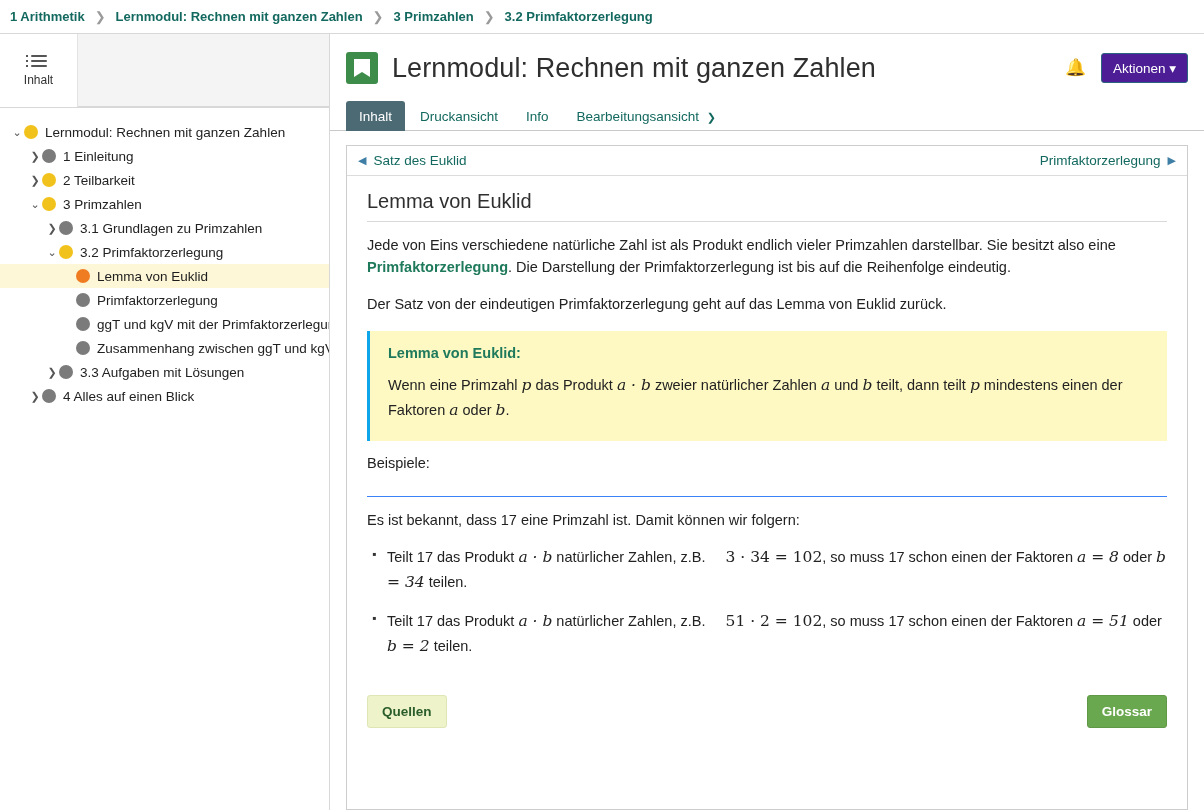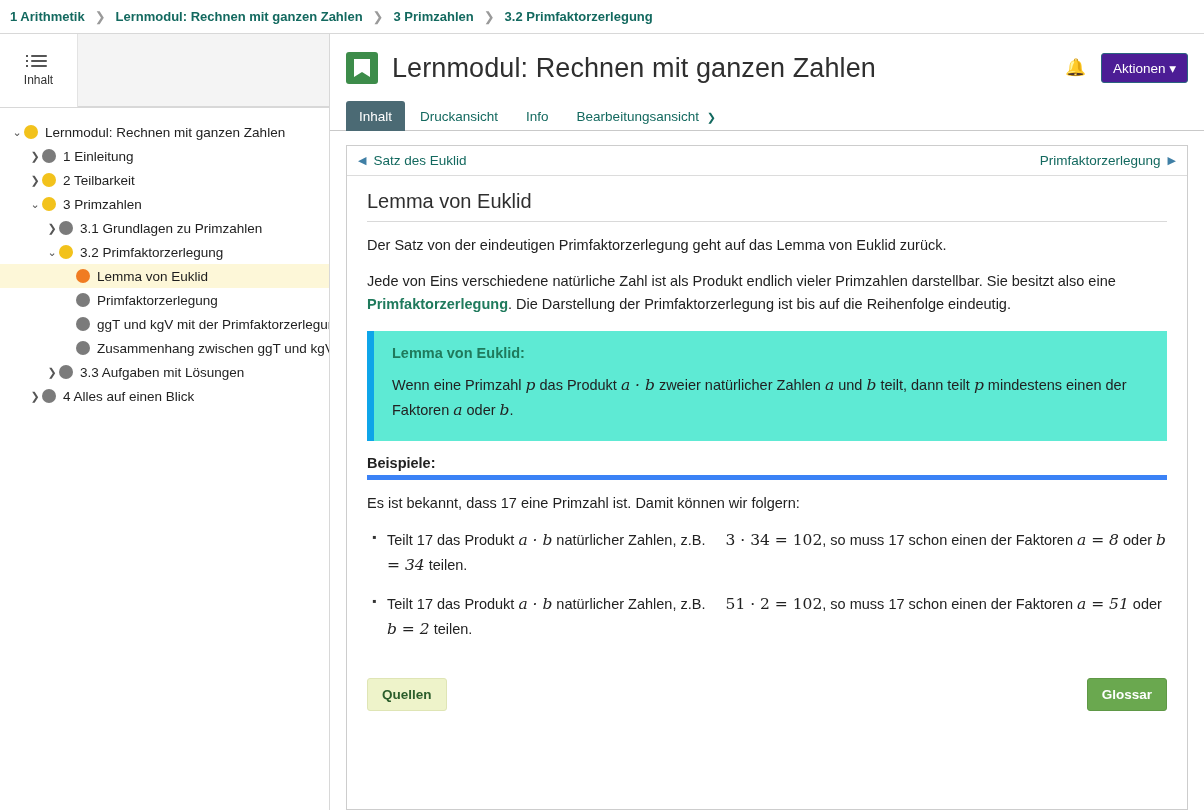--- a/index.html
+++ b/index.html
@@ -184,33 +184,33 @@
     font-weight: normal;
     color: #2f2f2f;
     margin: 0 0 12px 0;
     padding-bottom: 8px;
     border-bottom: 1px solid #d9d9d9;
   }
   p.para { margin: 0 0 14px 0; line-height: 1.55; font-size: 14.5px; }
   .green-bold { color: #1f7a5c; font-weight: bold; }
 
   .callout {
-    background: #5eead4;
-    border-left: 7px solid #0ea5e9;
+    background: #fef9c3;
+    border-left: 3px solid #0ea5e9;
     padding: 14px 18px 6px 18px;
     margin: 16px 0 14px 0;
   }
   .callout .ctitle { color: #1f7a5c; font-weight: bold; margin-bottom: 12px; font-size: 14.5px;}
   .callout p { margin: 0 0 12px 0; line-height: 1.6; font-size: 14.5px; }
 
   .subhead {
-    font-weight: bold;
+    font-weight: normal;
     font-size: 14.5px;
-    padding-bottom: 4px;
-    border-bottom: 5px solid #3b82f6;
+    padding-bottom: 25px;
+    border-bottom: 1px solid #3b82f6;
     margin: 14px 0 12px 0;
   }
   ul.examples { margin: 10px 0 0 0; padding-left: 20px; list-style: none; }
   ul.examples li {
     position: relative; margin-bottom: 14px; line-height: 1.6; font-size: 14.5px;
   }
   ul.examples li::before {
     content: "\25AA";
     position: absolute; left: -15px; top: 0; color: #333; font-size: 12px;
   }
@@ -370,25 +370,25 @@
           </div>
           <div class="nav-right">
             <a href="#">Primfaktorzerlegung</a>
             <span class="arr">▶</span>
           </div>
         </div>
 
         <div class="lesson">
           <h2 class="lesson-title">Lemma von Euklid</h2>
 
-          <p class="para">Der Satz von der eindeutigen Primfaktorzerlegung geht auf das Lemma von Euklid zurück.</p>
-
           <p class="para">
             <span>Jede von Eins verschiedene natürliche Zahl ist als Produkt endlich vieler Primzahlen darstellbar. Sie besitzt also eine </span><span class="green-bold">Primfaktorzerlegung</span><span>. Die Darstellung der Primfaktorzerlegung ist bis auf die Reihenfolge eindeutig.</span>
           </p>
+
+          <p class="para">Der Satz von der eindeutigen Primfaktorzerlegung geht auf das Lemma von Euklid zurück.</p>
 
           <div class="callout">
             <div class="ctitle">Lemma von Euklid:</div>
             <p><span>Wenn eine Primzahl </span><span class="mth">p</span><span> das Produkt </span><span class="mth">a · b</span><span> zweier natürlicher Zahlen </span><span class="mth">a</span><span> und </span><span class="mth">b</span><span> teilt, dann teilt </span><span class="mth">p</span><span> mindestens einen der Faktoren </span><span class="mth">a</span><span> oder </span><span class="mth">b</span><span>.</span></p>
           </div>
 
           <div class="subhead">Beispiele:</div>
           <p class="para">Es ist bekannt, dass 17 eine Primzahl ist. Damit können wir folgern:</p>
 
           <ul class="examples">

